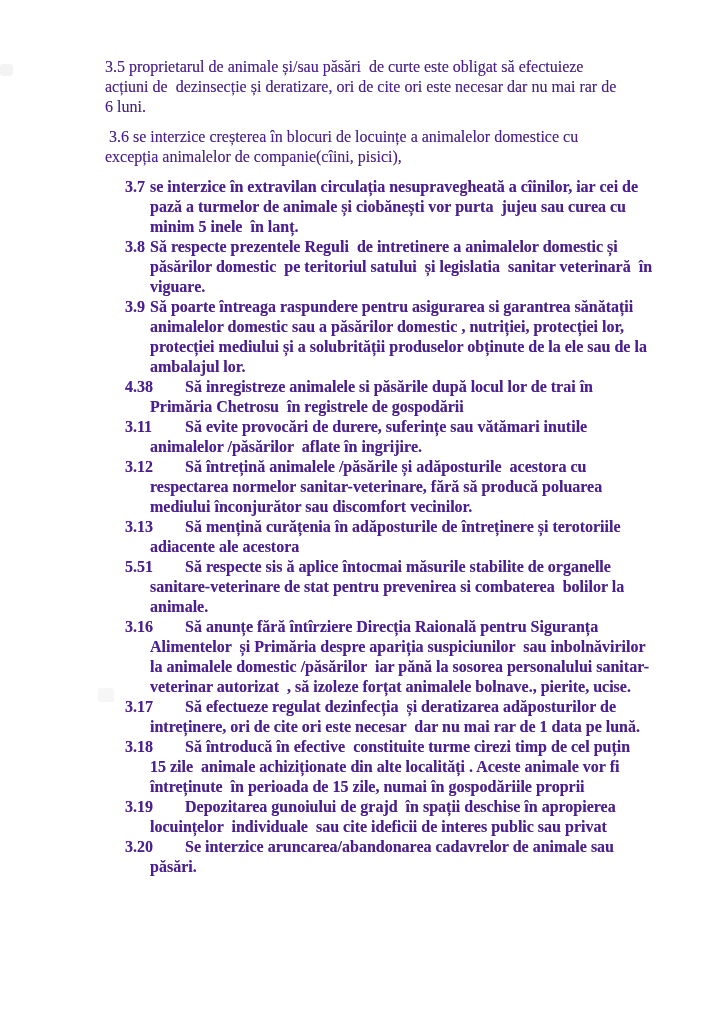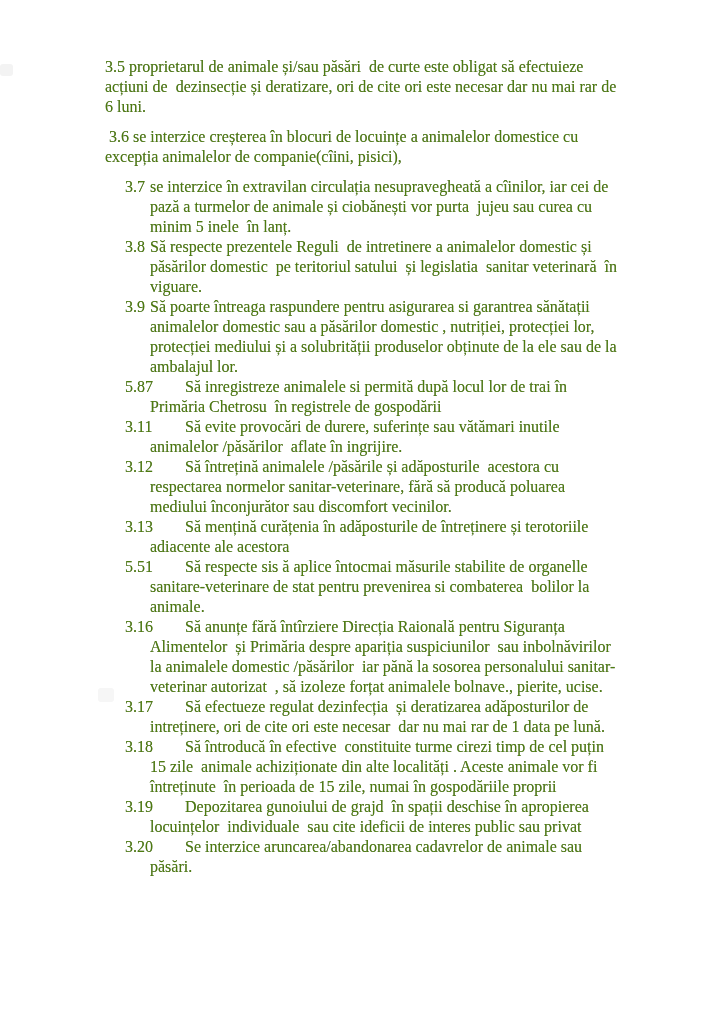--- a/index.html
+++ b/index.html
@@ -7,40 +7,41 @@
     padding: 0;
     background: #ffffff;
   }
   .page {
     position: relative;
     width: 724px;
     height: 1024px;
     background: #ffffff;
     overflow: hidden;
     font-family: "Liberation Serif", "DejaVu Serif", serif;
-    color: #4d7c0f;
+    color: #4c1d95;
     border-radius: 27px;
   }
   .content {
     box-sizing: border-box;
     padding: 57px 34px 0 105px;
     font-size: 16px;
     line-height: 20px;
     text-shadow: 0 0 0.4px rgba(30,30,30,0.45);
   }
   .para {
     margin: 0 0 10px 0;
     white-space: pre-wrap;
   }
   .list {
     margin-left: 20px;
   }
   .item {
     padding-left: 25px;
     text-indent: -25px;
+    font-weight: bold;
   }
   .num-inline {
     white-space: pre;
     margin-right: 5px;
   }
   .num-tab {
     display: inline-block;
     width: 60px;
     text-indent: 0;
     white-space: pre;
@@ -78,21 +79,21 @@
       <div class="item"><span class="num-inline">3.7</span><span class="txt">se interzice în extravilan circulația nesupravegheată a cîinilor, iar cei de
 pază a turmelor de animale și ciobănești vor purta  jujeu sau curea cu
 minim 5 inele  în lanț.</span></div>
       <div class="item"><span class="num-inline">3.8</span><span class="txt">Să respecte prezentele Reguli  de intretinere a animalelor domestic și
 păsărilor domestic  pe teritoriul satului  și legislatia  sanitar veterinară  în
 viguare.</span></div>
       <div class="item"><span class="num-inline">3.9</span><span class="txt">Să poarte întreaga raspundere pentru asigurarea si garantrea sănătații
 animalelor domestic sau a păsărilor domestic , nutriției, protecției lor,
 protecției mediului și a solubrității produselor obținute de la ele sau de la
 ambalajul lor.</span></div>
-      <div class="item"><span class="num-tab">5.87</span><span class="txt">Să inregistreze animalele si permită după locul lor de trai în
+      <div class="item"><span class="num-tab">4.38</span><span class="txt">Să inregistreze animalele si păsările după locul lor de trai în
 Primăria Chetrosu  în registrele de gospodării</span></div>
       <div class="item"><span class="num-tab">3.11</span><span class="txt">Să evite provocări de durere, suferințe sau vătămari inutile
 animalelor /păsărilor  aflate în ingrijire.</span></div>
       <div class="item"><span class="num-tab">3.12</span><span class="txt">Să întrețină animalele /păsările și adăposturile  acestora cu
 respectarea normelor sanitar-veterinare, fără să producă poluarea
 mediului înconjurător sau discomfort vecinilor.</span></div>
       <div class="item"><span class="num-tab">3.13</span><span class="txt">Să mențină curățenia în adăposturile de întreținere și terotoriile
 adiacente ale acestora</span></div>
       <div class="item"><span class="num-tab">5.51</span><span class="txt">Să respecte sis ă aplice întocmai măsurile stabilite de organelle
 sanitare-veterinare de stat pentru prevenirea si combaterea  bolilor la

